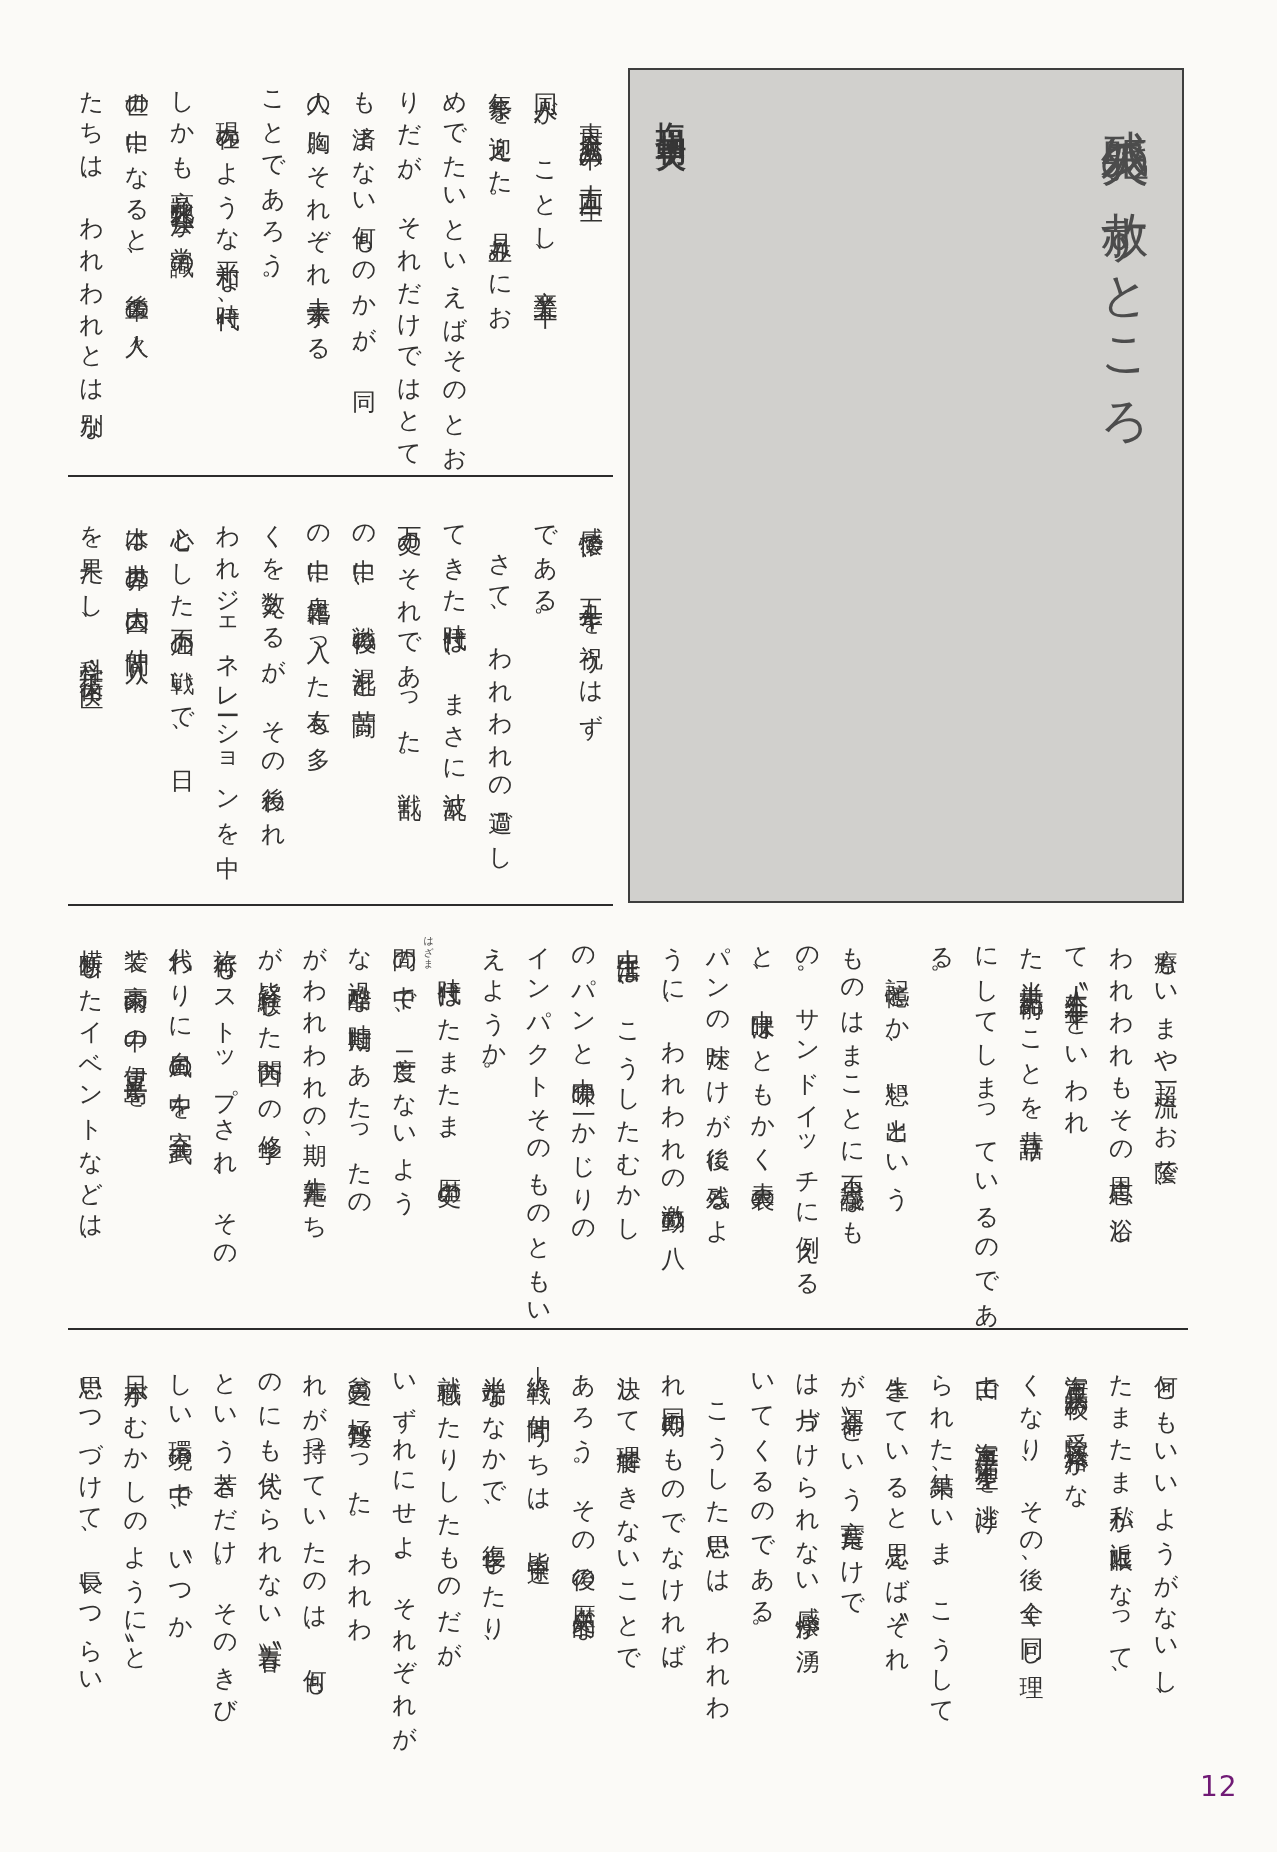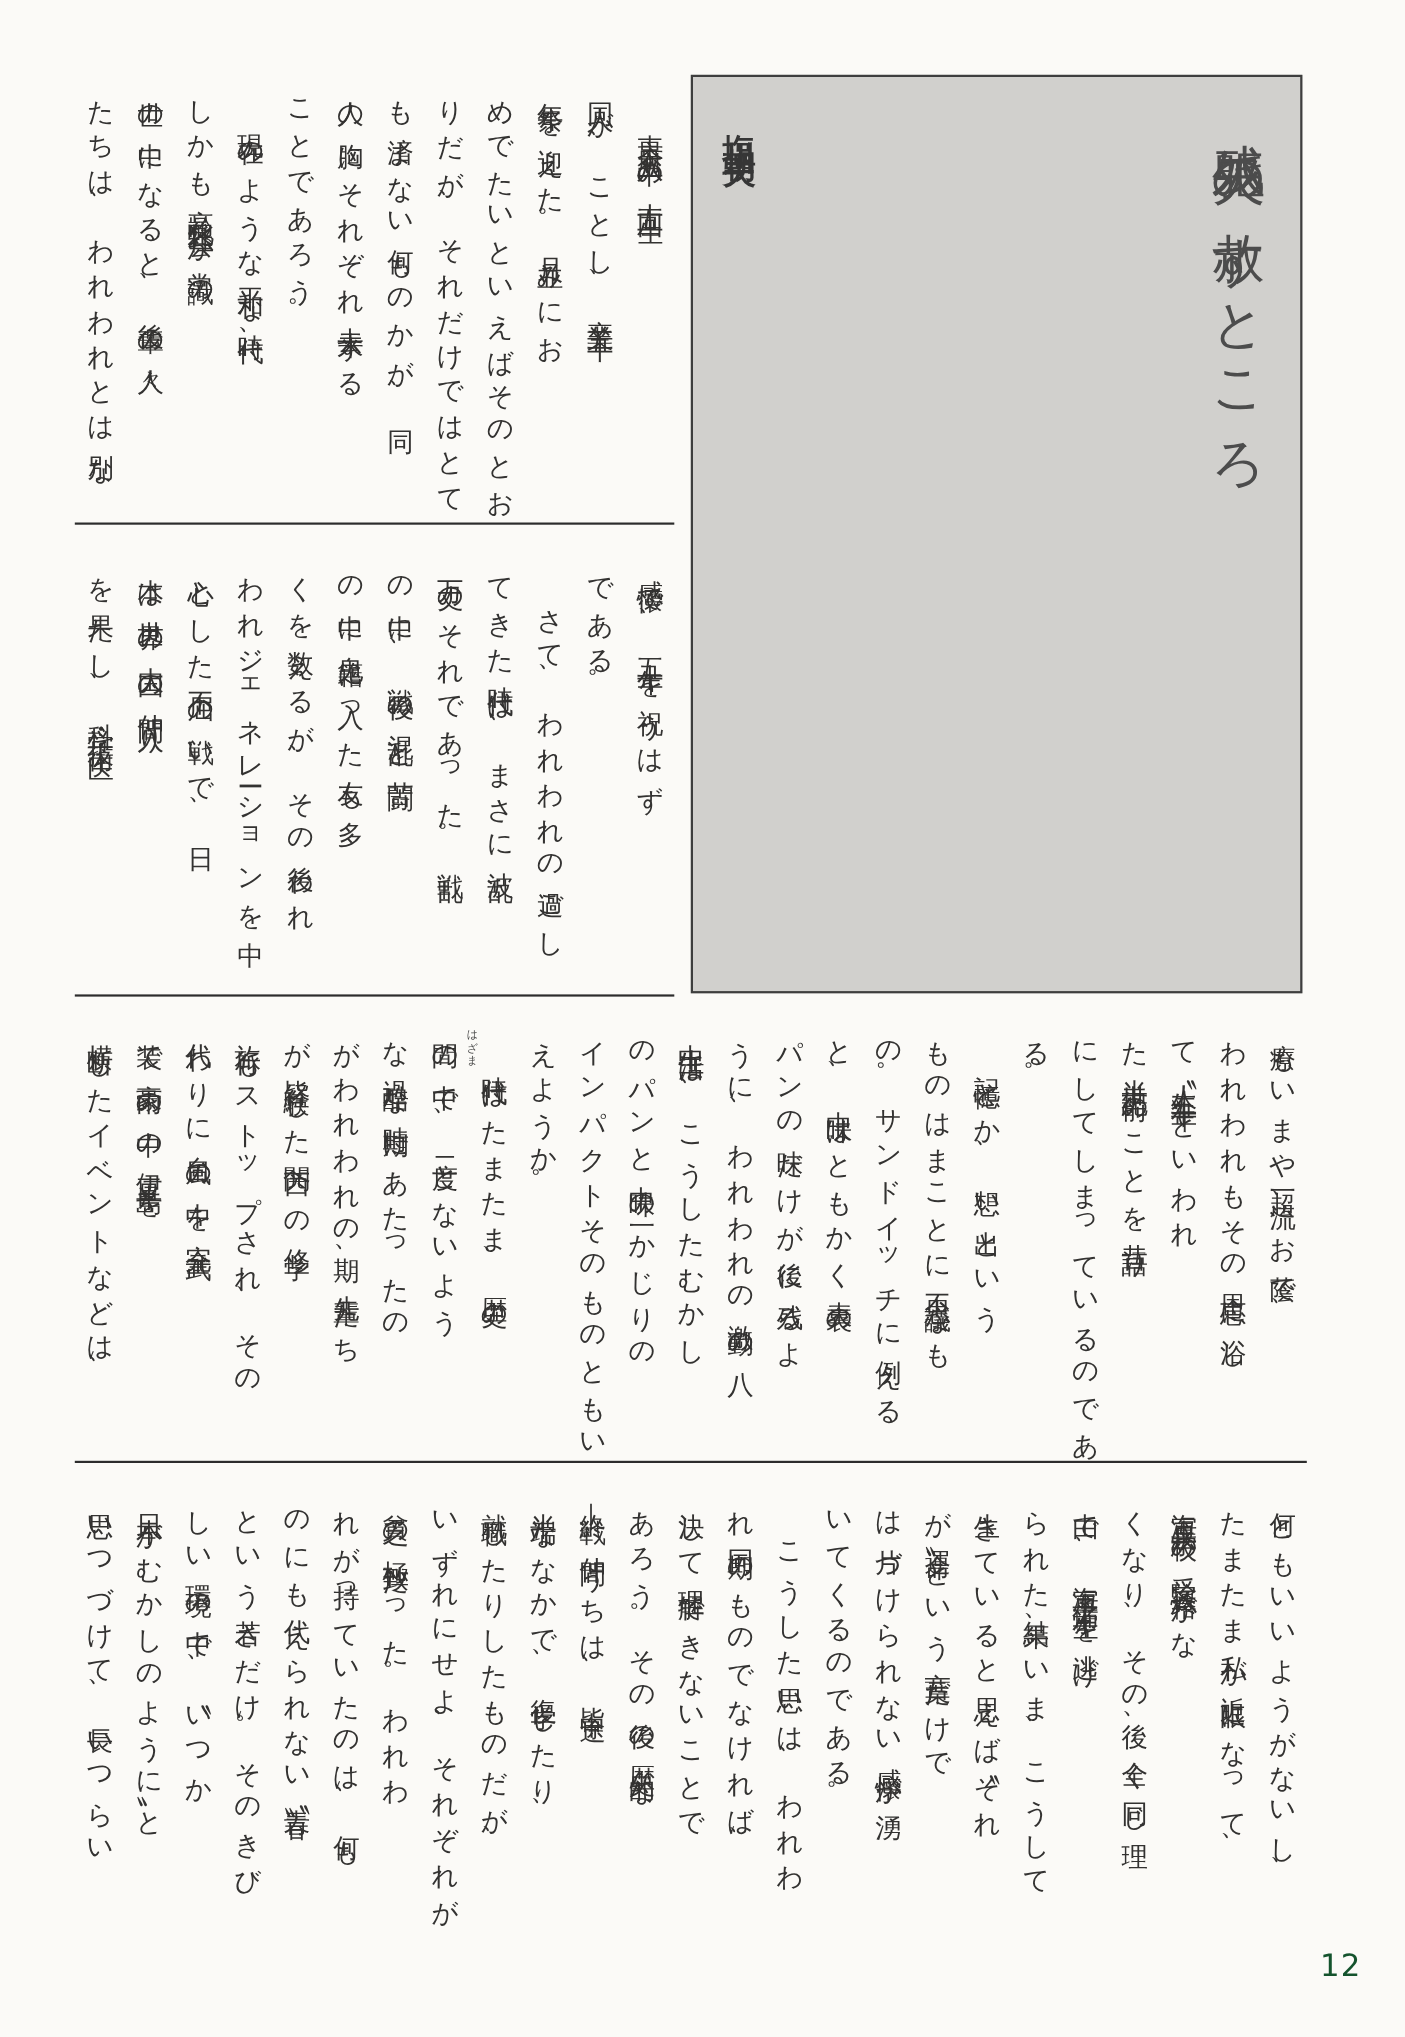--- a/index.html
+++ b/index.html
@@ -83,21 +83,21 @@
     position:absolute;
     top:929px;left:421px;
     font-size:10px;
     letter-spacing:0;
     color:#4a4a4a;
   }
   .page-number{
     position:absolute;
     top:1770px;left:1200px;
     font-size:28px;
-    color:#14532d;
+    color:#701a75;
     font-family:"DejaVu Sans", sans-serif;
     letter-spacing:1px;
   }
 </style>
 </head>
 <body>
 
 <div class="page">
 
   <section class="title-box">

